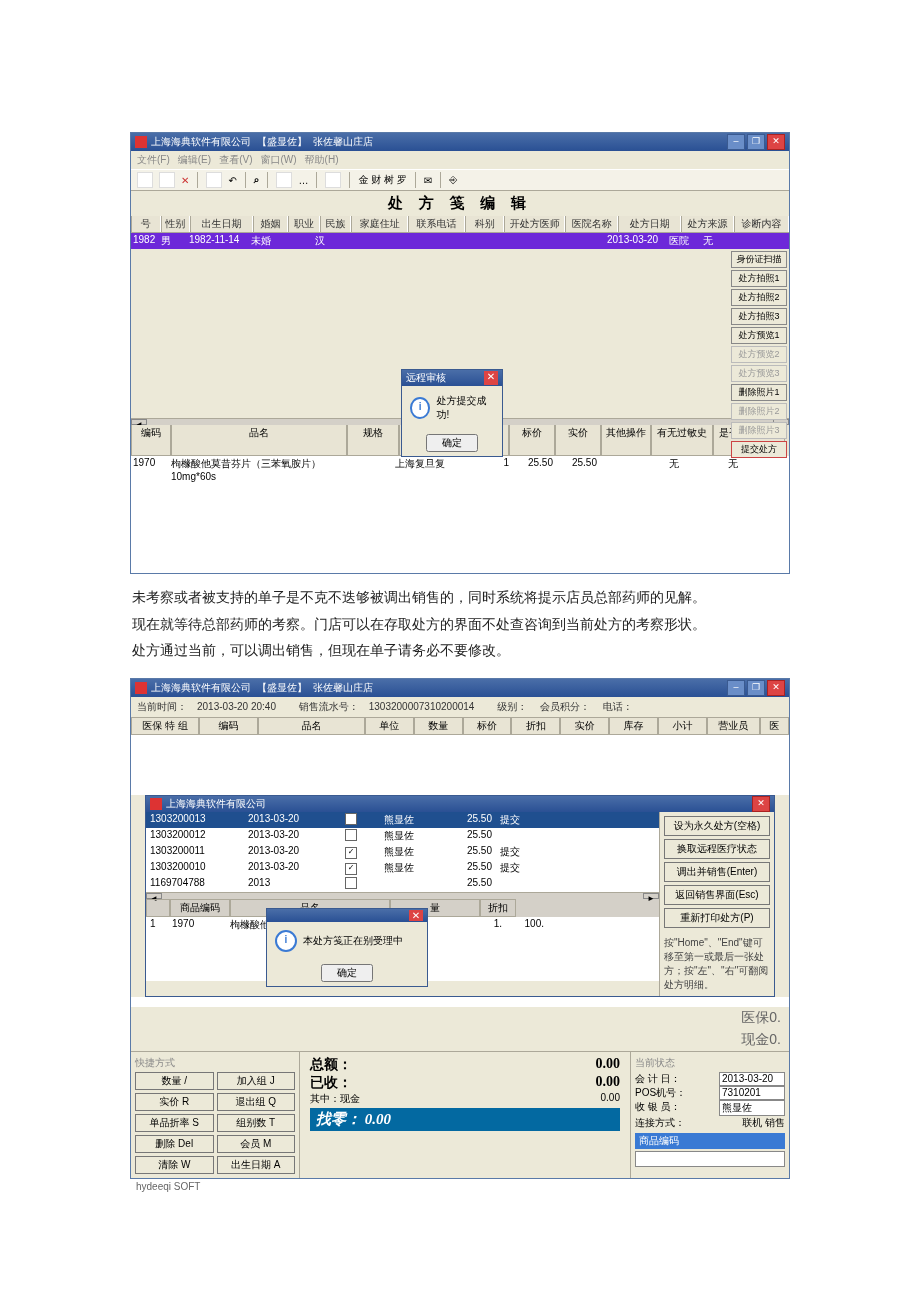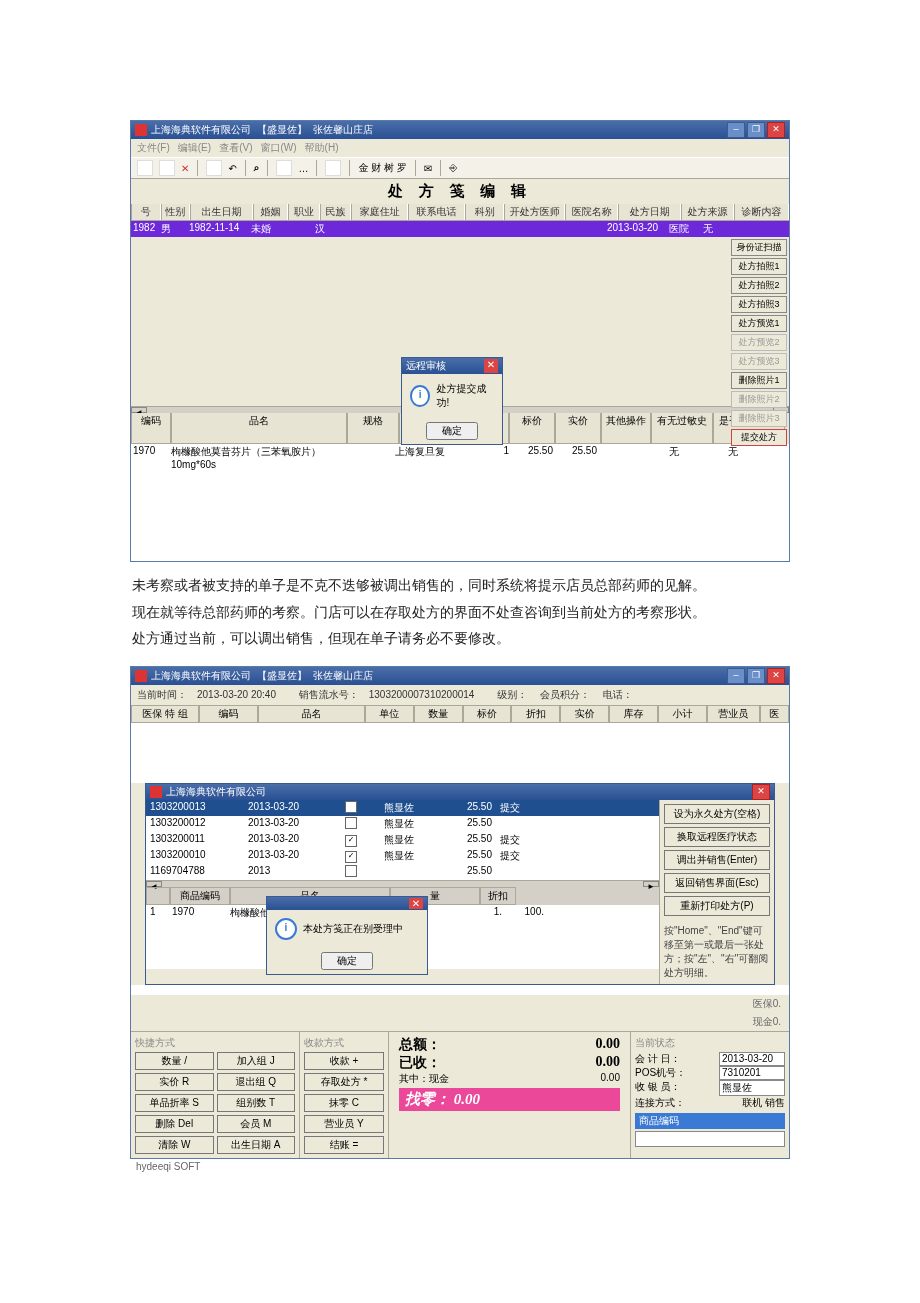--- a/index.html
+++ b/index.html
@@ -1,16 +1,16 @@
 <!DOCTYPE html>
 <html><head>
 <meta charset="utf-8">
 <style>
   body{margin:0;background:#fff;font-family:"Microsoft YaHei",SimSun,sans-serif;font-size:11px;color:#000}
-  .page{width:920px;margin:0 auto;padding:120px 130px 60px 130px;box-sizing:border-box}
+  .page{width:920px;margin:12px auto;padding:120px 130px 60px 130px;box-sizing:border-box}
   .win{border:1px solid #5a7aa8;background:#ece9d8;position:relative;font-size:10px}
   .titlebar{background:linear-gradient(#4a6ea8,#2a5094);color:#fff;height:18px;display:flex;align-items:center;padding:0 4px}
   .titlebar .ic{width:12px;height:12px;background:#d33;margin-right:4px}
   .titlebar .t{flex:0 0 auto}
   .titlebar .sep{flex:0 0 auto;margin:0 6px}
   .titlebar .sp{flex:1}
   .titlebar .btns{display:flex;gap:2px}
   .titlebar .wb{width:16px;height:14px;background:#6a8ec8;border:1px solid #3a5a90;font-size:9px;text-align:center;line-height:12px;color:#fff;cursor:pointer}
   .titlebar .wb.cl{background:#d44;border-color:#a22}
   .menubar{background:#ece9d8;padding:2px 6px;color:#888;font-size:10px}
@@ -56,30 +56,30 @@
   .ir{display:flex;background:#fff}
   .ir>div{padding:1px 4px;font-size:10px}
   .ir.sel{background:#1f4f8f;color:#fff}
   .cb{width:10px;height:10px;border:1px solid #666;display:inline-block;background:#fff;text-align:center;line-height:8px;font-size:8px}
   .rpanel{display:flex;flex-direction:column;gap:3px;padding:4px}
   .rpanel button{font-size:10px;padding:2px 4px;background:#ece9d8;border:1px solid #777;cursor:pointer}
   .rnote{font-size:10px;color:#444;padding:4px;line-height:1.4}
   .inner-body{display:flex}
   .inner-left{flex:1}
   .inner-right{width:114px;border-left:1px solid #aca899}
-  .sumline{color:#666;font-size:10px;text-align:right;padding:2px 8px}
+  .sumline{color:#666;font-size:14px;text-align:right;padding:2px 8px}
   .foot{display:flex;border-top:1px solid #aca899;background:#ece9d8}
   .foot-col{padding:4px;border-right:1px solid #aca899}
   .fbtns{display:grid;grid-template-columns:repeat(2,1fr);gap:3px}
   .fbtns button{font-size:10px;padding:1px 2px;background:#ece9d8;border:1px solid #777;cursor:pointer;white-space:nowrap}
   .ftitle{font-size:10px;color:#888;margin-bottom:2px}
   .totals{flex:1;padding:4px 10px;font-size:12px}
   .totals .row{display:flex;justify-content:space-between}
   .totals .big{font-family:SimHei;font-size:14px;font-weight:bold}
-  .change{background:#ec4899;color:#fff;font-family:SimHei;font-weight:bold;font-style:italic;font-size:15px;padding:2px 6px;margin-top:2px}
+  .change{background:#0369a1;color:#fff;font-family:SimHei;font-weight:bold;font-style:italic;font-size:15px;padding:2px 6px;margin-top:2px}
   .rblock{width:150px;padding:4px;font-size:10px;border-left:1px solid #aca899}
   .rblock .l{display:flex;justify-content:space-between}
   .rblock .box{border:1px solid #888;background:#fff;padding:0 2px;min-width:60px;display:inline-block}
   .rblock .hbar{background:#3a7ad4;color:#fff;padding:1px 4px;margin-top:3px}
   .status{font-size:10px;color:#666;padding:2px 6px}
 </style>
 </head>
 <body>
 
 <div class="page">
@@ -367,30 +367,20 @@
             <button>实价 R</button>
             <button>退出组 Q</button>
             <button>单品折率 S</button>
             <button>组别数 T</button>
             <button>删除 Del</button>
             <button>会员 M</button>
             <button>清除 W</button>
             <button>出生日期 A</button>
           </div>
     </div>
-    <div class="foot-col" style="width:80px">
-      <div class="ftitle">收款方式</div>
-      <div class="fbtns" id="qbtns2" style="grid-template-columns:1fr">
-            <button>收款 +</button>
-            <button>存取处方 *</button>
-            <button>抹零 C</button>
-            <button>营业员 Y</button>
-            <button>结账 =</button>
-          </div>
-    </div>
     <div class="totals">
       <div class="row big">
             <span>总额：</span>
             <span>0.00</span>
           </div>
       <div class="row big">
             <span>已收：</span>
             <span>0.00</span>
           </div>
       <div class="row" style="font-size:10px">

